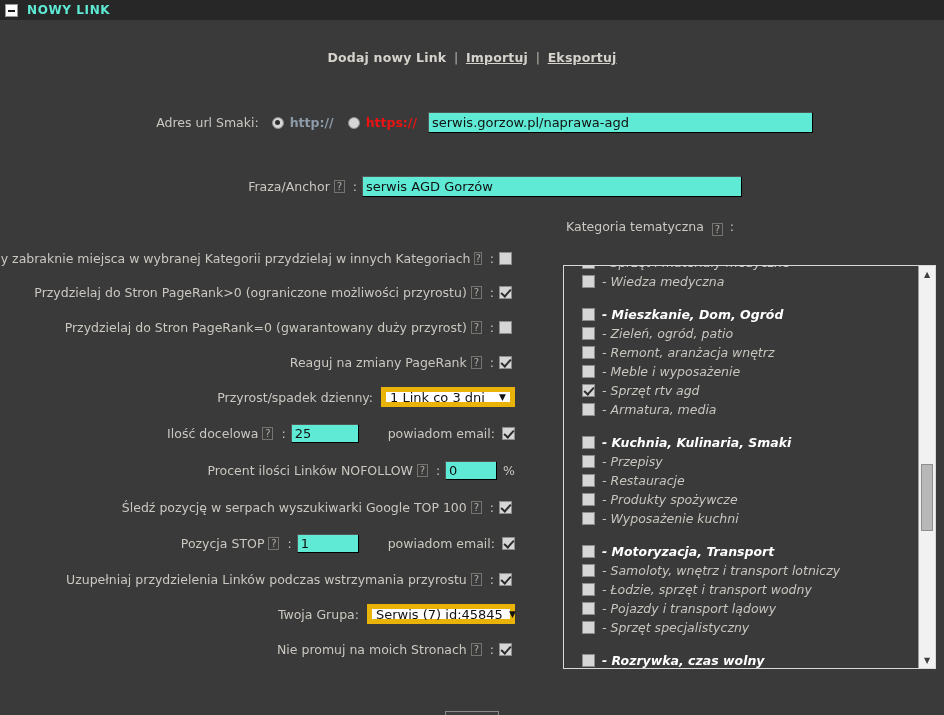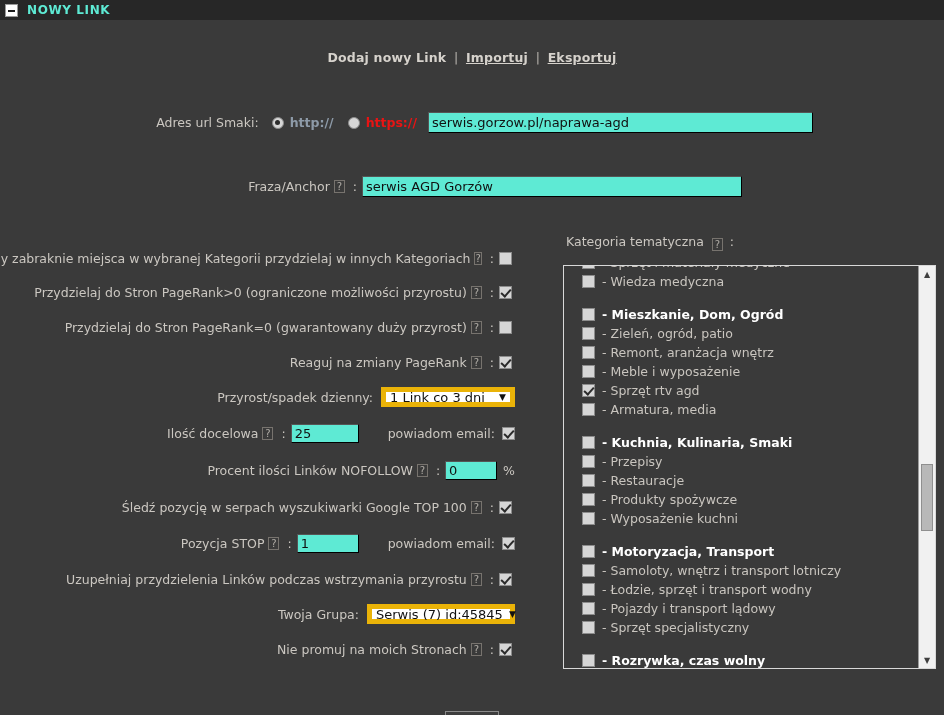--- a/index.html
+++ b/index.html
@@ -161,21 +161,21 @@
     white-space: nowrap;
   }
   .sel-box .arr { font-size: 9px; color: #111; margin-left: 6px; }
 
   
   .abs { position: absolute; }
 
   
   #cat-label {
     position: absolute;
-    left: 566px; top: 214px;
+    left: 566px; top: 199px;
     font-size: 12.5px;
     color: #cbc7c1;
     white-space: nowrap;
   }
   #cat-panel {
     position: absolute;
     left: 563px; top: 245px;
     width: 373px; height: 404px;
     border: 1px solid #d8d8d8;
     background: #3a3a3a;
@@ -183,21 +183,21 @@
     display: flex;
     overflow: hidden;
   }
   #cat-list {
     flex: 1;
     overflow: hidden;
     position: relative;
     padding-left: 18px;
     box-sizing: border-box;
   }
-  #cat-inner { position: absolute; top: -13px; left: 18px; right: 0; }
+  #cat-inner { position: absolute; top: -13px; left: 18px; right: 0; font-style: italic; }
   .cat-item {
     display: flex;
     align-items: center;
     height: 19px;
     white-space: nowrap;
   }
   .cat-item .cb { margin-right: 7px; }
   .cat-item .txtlbl {
     font-size: 12.5px;
     color: #c9c5bf;

